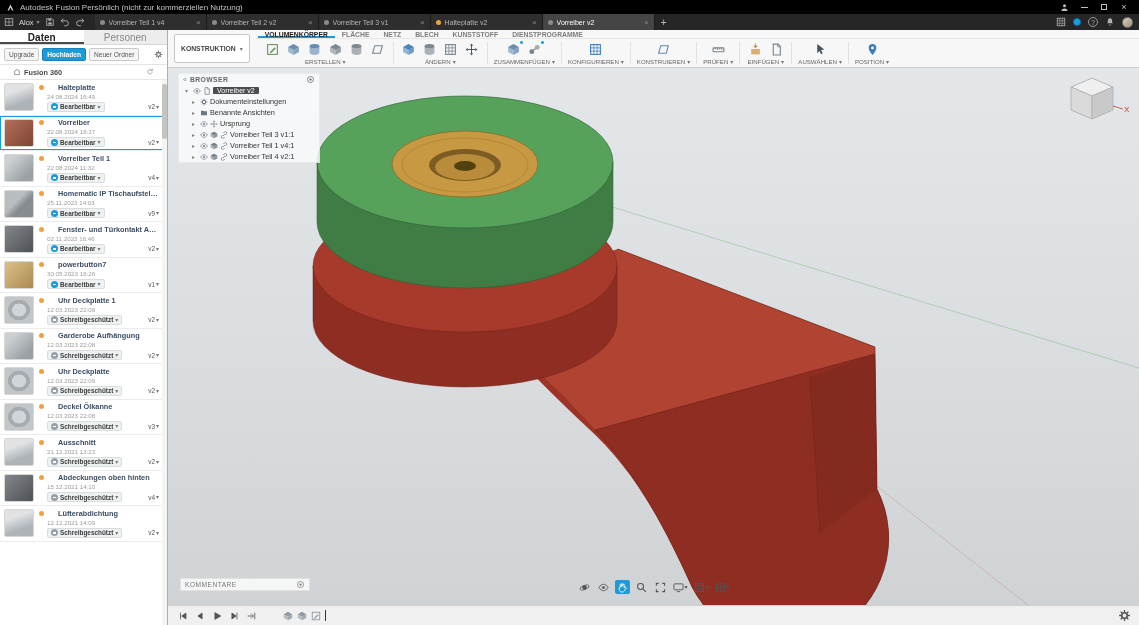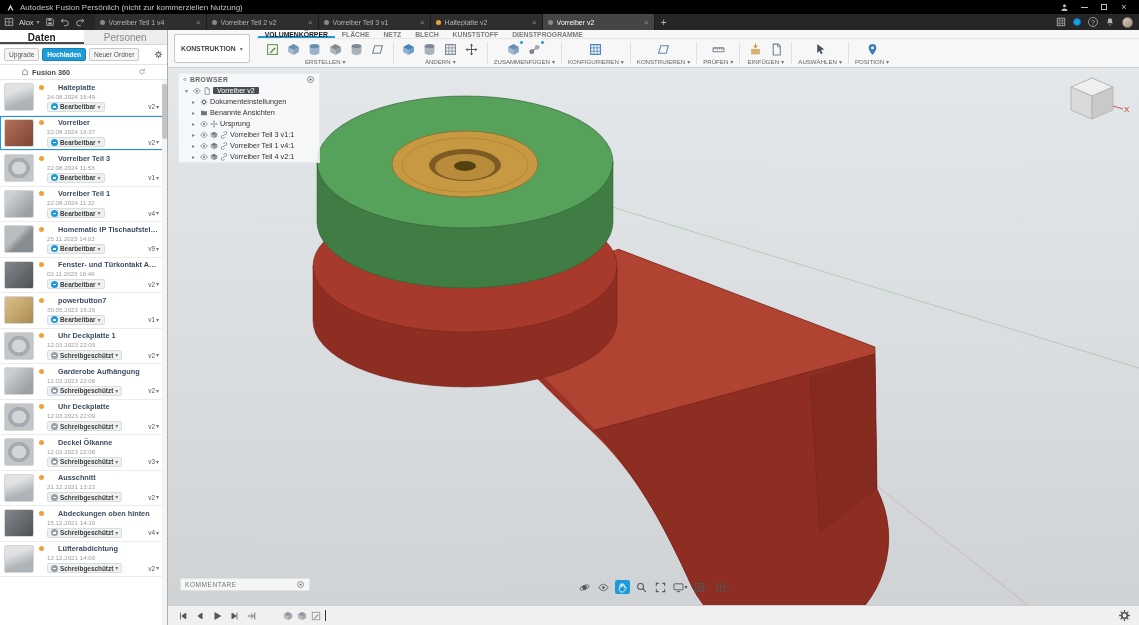--- a/index.html
+++ b/index.html
@@ -45,21 +45,21 @@
 
   
   .datapanel{width:168px;flex:none;background:#fff;border-right:1px solid #aeaeae;display:flex;flex-direction:column;position:relative}
   .dp-tabs{height:15px;display:flex;border-bottom:1px solid #d8d8d8}
   .dp-tab{flex:1;display:flex;align-items:center;justify-content:center;font-size:10px;color:#888;background:#ededed}
   .dp-tab.active{background:#fff;color:#222;font-weight:bold;box-shadow:inset 0 -2px 0 #4a4a4a}
   .dp-actions{height:20px;display:flex;align-items:center;gap:3px;padding:0 4px;border-bottom:1px solid #e4e4e4}
   .dp-btn{font-size:6.6px;padding:2px 4px;border-radius:2px;border:1px solid #c9c9c9;background:#f5f5f5;color:#555;white-space:nowrap}
   .dp-btn.primary{background:#1d9bd8;border-color:#1583b9;color:#fff;font-weight:bold}
   .dp-gear{margin-left:auto;color:#666}
-  .dp-breadcrumb{height:14px;display:flex;align-items:center;gap:3px;padding:0 21px;font-size:7.3px;font-weight:bold;color:#4a4a4a}
+  .dp-breadcrumb{height:14px;display:flex;align-items:center;gap:3px;padding:0 13px;font-size:7.3px;font-weight:bold;color:#4a4a4a}
   .dp-breadcrumb .ticon{width:8px;height:8px;color:#777}
   .dp-refresh{margin-left:auto;color:#888}
   .dp-list{flex:1;overflow:hidden;border-top:1px solid #e6e6e6}
   .dp-item{height:35.5px;display:flex;gap:5px;padding:3px 8px 3px 4px;border-bottom:1px solid #ececec;background:#fff}
   .dp-item.selected{box-shadow:inset 0 0 0 1px #1d9bd8}
   .dp-thumb{width:30px;height:28px;flex:none;border:1px solid #d7d7d7;border-radius:2px;background:linear-gradient(135deg,#cdd0d2 20%,#9aa0a4 80%)}
   .dp-thumb[data-thumb="red"]{background:linear-gradient(135deg,#b4705a,#7e4434)}
   .dp-thumb[data-thumb="tan"]{background:linear-gradient(135deg,#dcc08a,#ab8a52)}
   .dp-thumb[data-thumb="dark"]{background:linear-gradient(135deg,#83878b,#4e5256)}
   .dp-thumb[data-thumb="disc"]{background:radial-gradient(ellipse at 50% 50%,#d2d5d7 0 35%,#a6abaf 36% 55%,#c3c6c9 56%)}
@@ -407,41 +407,20 @@
               </span>
               <span class="dp-version">
                 <span>v2</span>
                 <span class="caret">▾</span>
               </span>
             </div>
           </div>
         </div>
 
 
-        <div class="dp-item">
-          <div class="dp-thumb" data-thumb="disc"></div>
-          <div class="dp-info">
-            <div class="dp-name-row">
-              <span class="dp-dot"></span>
-              <span class="dp-name">Vorreiber Teil 3</span>
-            </div>
-            <div class="dp-date">22.08.2024 11:53</div>
-            <div class="dp-badge-row">
-              <span class="dp-badge">
-                <span class="dp-badge-ic"></span>
-                <span>Bearbeitbar</span>
-                <span class="caret">▾</span>
-              </span>
-              <span class="dp-version">
-                <span>v1</span>
-                <span class="caret">▾</span>
-              </span>
-            </div>
-          </div>
-        </div>
 
         <div class="dp-item">
           <div class="dp-thumb" data-thumb="part"></div>
           <div class="dp-info">
             <div class="dp-name-row">
               <span class="dp-dot"></span>
               <span class="dp-name">Vorreiber Teil 1</span>
             </div>
             <div class="dp-date">22.08.2024 11:32</div>
             <div class="dp-badge-row">

